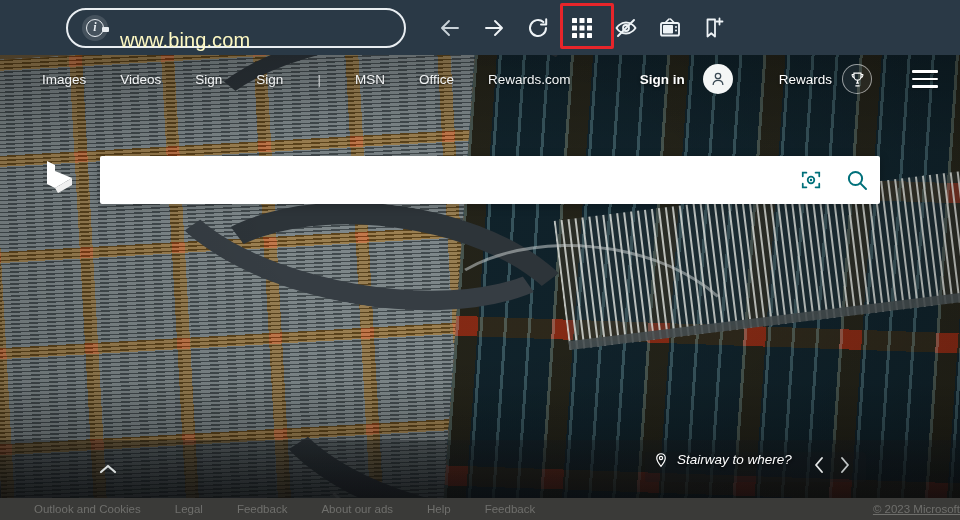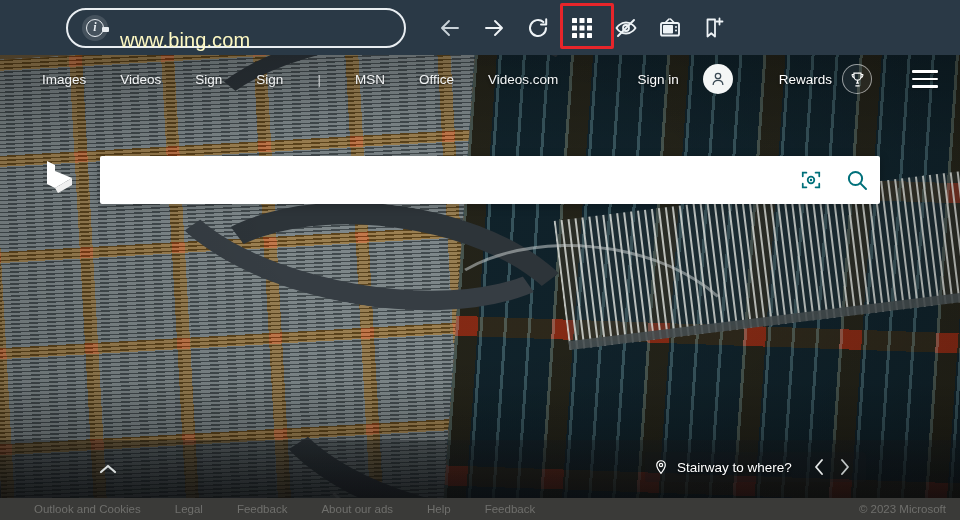--- a/index.html
+++ b/index.html
@@ -150,22 +150,23 @@
     display:flex; align-items:center; z-index:20;
   }
   .nav-links { display:flex; align-items:center; margin-left:42px; }
   .nav-link {
     color:#f3f5f6; font-size:13.5px; margin-right:34px; white-space:nowrap;
     text-shadow:0 1px 3px rgba(0,0,0,0.65);
   }
   .nav-sep { color:#d9dcdd; font-size:13.5px; margin-right:34px; opacity:0.85; }
   .nav-right { margin-left:auto; display:flex; align-items:center; margin-right:22px; }
   .signin-text {
-    color:#fff; font-size:13.5px; margin-right:24px;
+    color:#fff; font-size:13.5px; margin-right:18px;
     text-shadow:0 1px 3px rgba(0,0,0,0.65);
+    font-weight:bold;
   }
   .avatar {
     width:30px; height:30px; border-radius:50%; background:#f4f6f6;
     display:flex; align-items:center; justify-content:center; margin-right:46px;
   }
   .rewards-text {
     color:#fff; font-size:13.5px; margin-right:10px;
     text-shadow:0 1px 3px rgba(0,0,0,0.65);
   }
   .rewards-badge {
@@ -195,41 +196,41 @@
   }
   .sb-icon { width:46px; height:48px; display:flex; align-items:center; justify-content:center; }
 
   
   .scroll-up {
     position:absolute; left:92px; bottom:38px; width:32px; height:26px;
     display:flex; align-items:center; justify-content:center; z-index:20;
   }
   .caption-bar {
     position:absolute; left:645px; bottom:38px; height:30px;
-    display:flex; align-items:center; z-index:20;
-    background:rgba(20,24,26,0.30); border-radius:3px; padding:0 8px;
+    display:flex; align-items:flex-start; z-index:20;
+    background:rgba(20,24,26,0.30); border-radius:3px; padding:0 8px;font-style:italic;
   }
   .caption-text {
     color:#fff; font-size:13.5px; margin:0 14px 0 8px; white-space:nowrap;
     text-shadow:0 1px 3px rgba(0,0,0,0.7);
   }
   .cap-arrow { width:26px; height:26px; display:flex; align-items:center; justify-content:center; }
 
   
   .footer {
     position:absolute; left:0; bottom:0; width:960px; height:22px;
     background:#3a3a38;
     display:flex; align-items:center; z-index:20;
     overflow:hidden;
   }
   .footer-link {
     color:#6f6f6c; font-size:11.5px; margin-left:34px; white-space:nowrap;
   }
   .footer-copy {
-    color:#6f6f6c; font-size:11.5px; margin-left:auto; margin-right:14px; white-space:nowrap;
+    color:#6f6f6c; font-size:11.5px; margin-left:auto; margin-right:0; white-space:nowrap;text-decoration:underline;
   }
 </style>
 </head>
 <body>
 
 <div id="app">
 
   <div class="page">
 
     <div class="bg">
@@ -252,21 +253,21 @@
 
     <div class="bing-nav">
       <div class="nav-links">
         <span class="nav-link">Images</span>
         <span class="nav-link">Videos</span>
         <span class="nav-link">Sign</span>
         <span class="nav-link">Sign</span>
         <span class="nav-sep">|</span>
         <span class="nav-link">MSN</span>
         <span class="nav-link">Office</span>
-        <span class="nav-link">Videos.com</span>
+        <span class="nav-link">Rewards.com</span>
       </div>
 
       <div class="nav-right">
         <span class="signin-text">Sign in</span>
         <div class="avatar">
           <svg width="18" height="18" viewBox="0 0 24 24">
             <circle cx="12" cy="8" r="3.6" fill="none" stroke="#3b4a55" stroke-width="1.7"></circle>
             <path d="M5.5 20c0-3.9 2.9-6.3 6.5-6.3s6.5 2.4 6.5 6.3" fill="none" stroke="#3b4a55" stroke-width="1.7"></path>
           </svg>
         </div>

